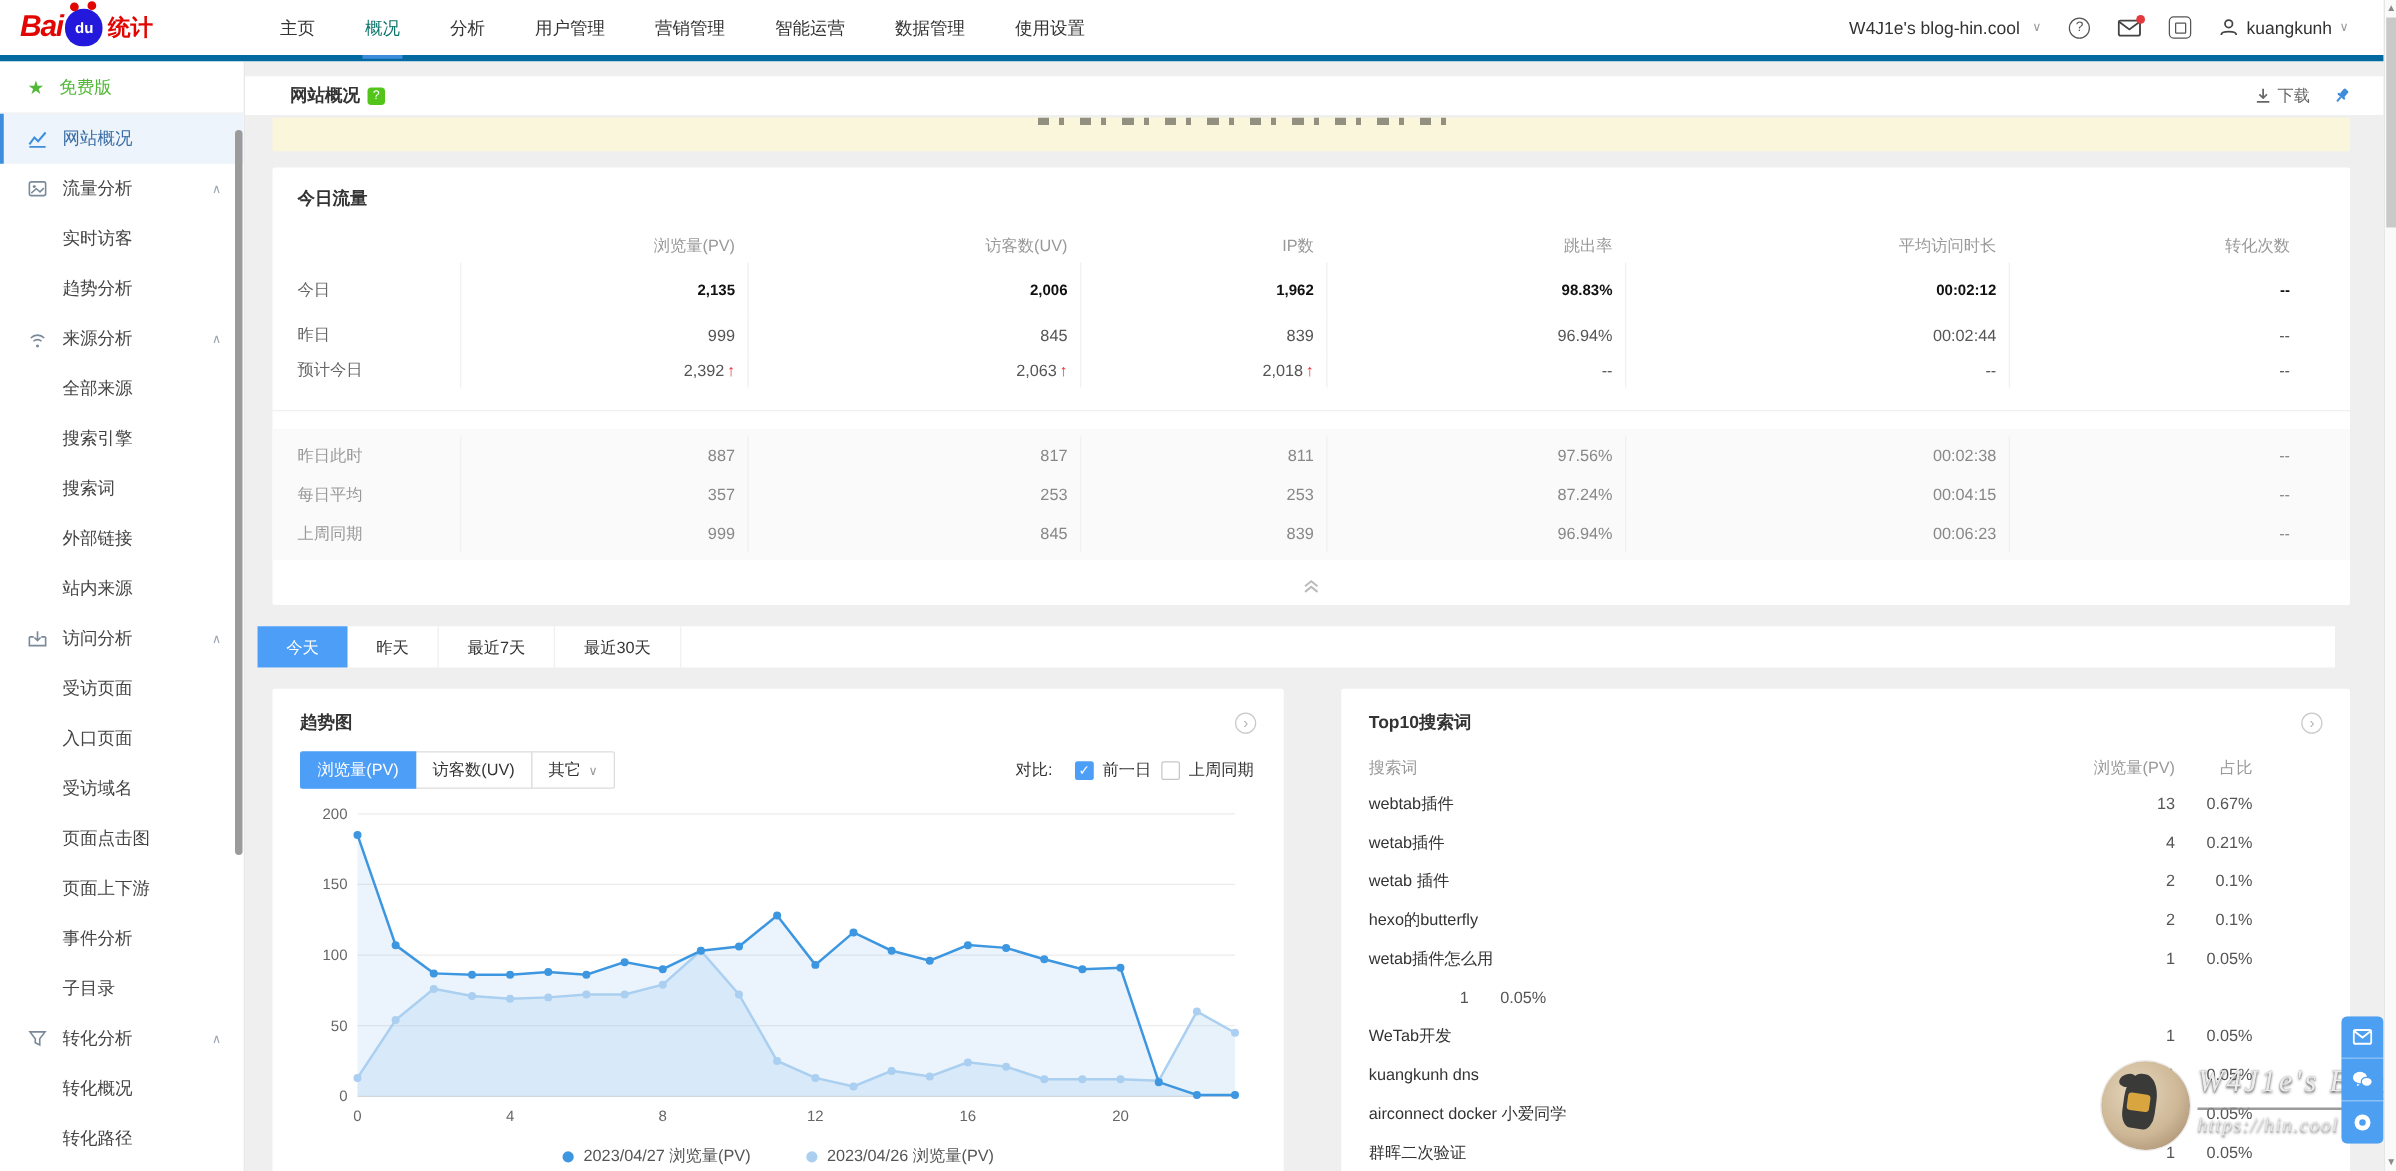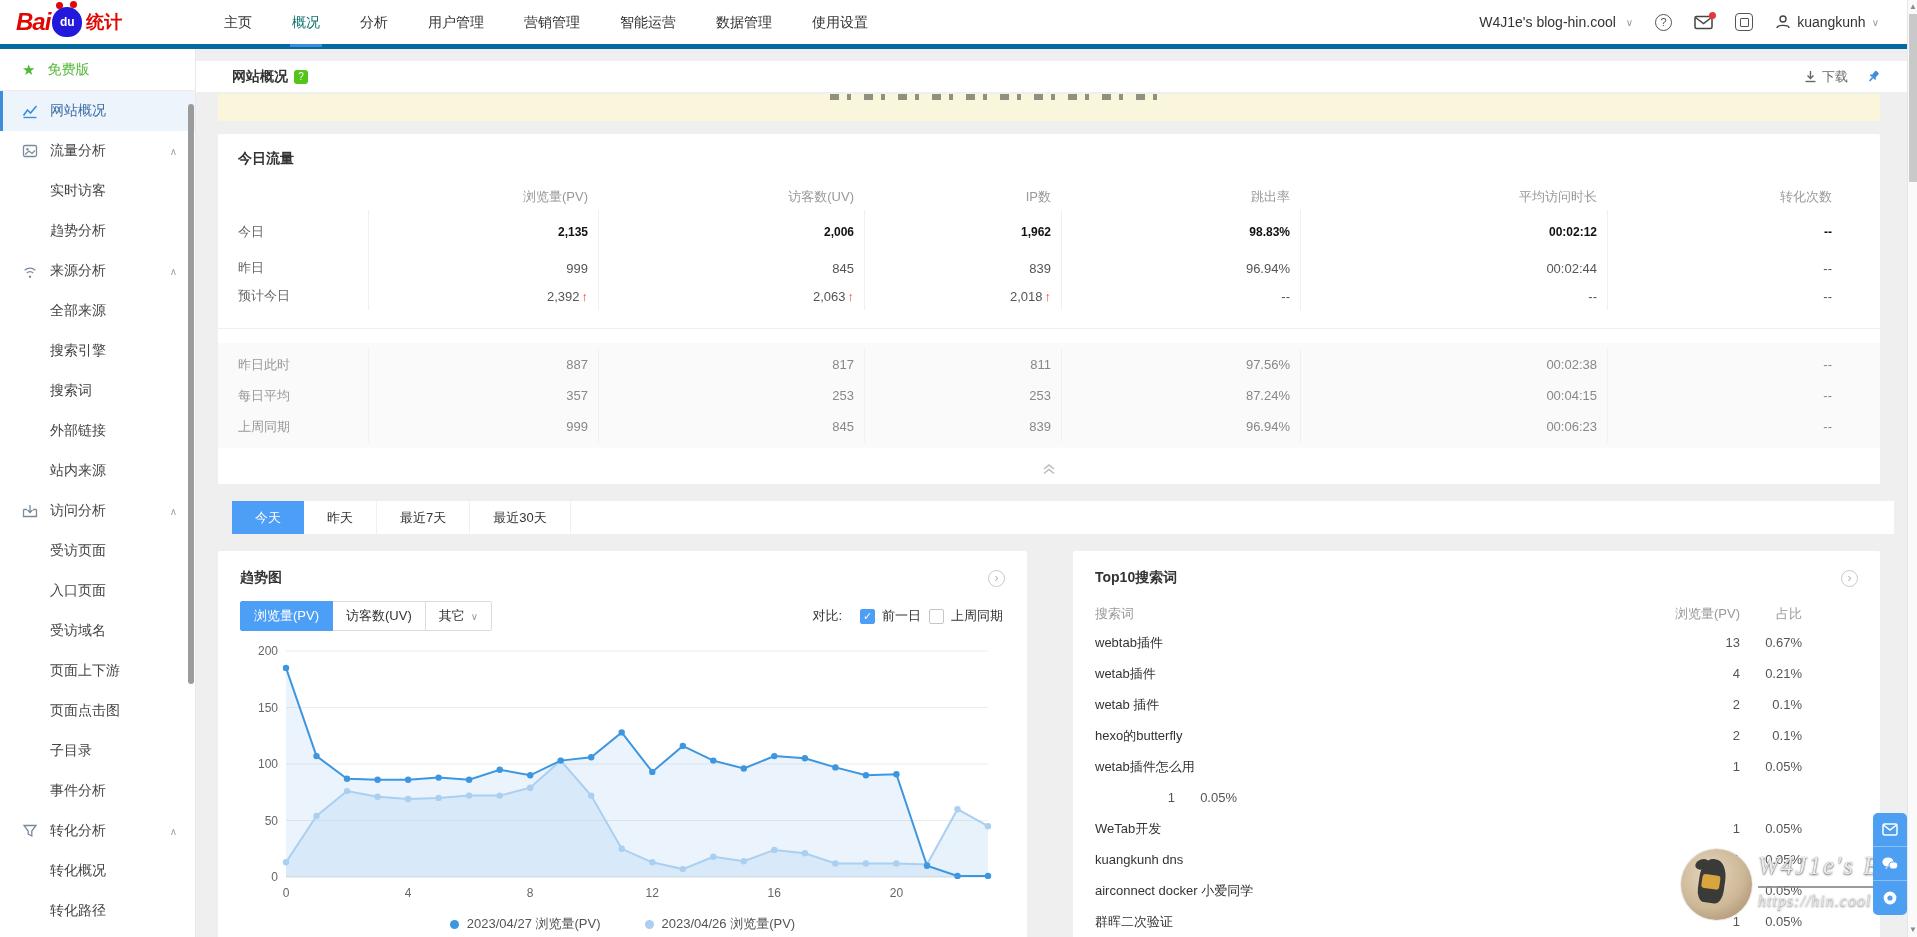--- a/index.html
+++ b/index.html
@@ -76,21 +76,21 @@
   .rows-block .t-row > div + div, .summary-block .t-row > div + div { border-left:1px solid #f0f0f0; height:100%; display:flex; align-items:center; justify-content:flex-end; }
   .big .t-val { font-size:12px; font-weight:bold; color:#111; }
   .up-arr { color:#e4393c; font-weight:bold; font-size:13px; margin-left:2px; }
   .divider { border-top:1px solid #f0f0f0; margin-top:18px; }
   .summary-block { background:#fafafa; margin-top:14px; padding:6px 0; }
   .summary-block .t-row { height:31px; }
   .summary-block .t-label { color:#999; }
   .summary-block .t-val { color:#888; }
   .collapse { position:absolute; left:50%; bottom:8px; transform:translateX(-50%); color:#bbb; cursor:pointer; line-height:8px; text-align:center; }
 
-  .tabsbar { position:absolute; left:36px; top:452px; width:1662px; height:33px; background:#fff; display:flex; }
+  .tabsbar { position:absolute; left:10px; top:452px; width:1662px; height:33px; background:#fff; display:flex; }
   .rtab { height:33px; line-height:33px; padding:0 23px; font-size:13px; color:#333; border-right:1px solid #f0f0f0; cursor:pointer; }
   .rtab.active { background:#4d9ef6; color:#fff; border-right:none; }
 
   .card-trend { left:22px; top:502px; width:809px; height:500px; padding:18px 22px 0 22px; }
   .card-top10 { left:877px; top:502px; width:807px; height:500px; padding:18px 0 0 22px; }
   .card-head { display:flex; align-items:center; }
   .more-ic { margin-left:auto; width:17px; height:17px; border-radius:50%; border:1px solid #c9c9c9; color:#b5b5b5; font-size:12px; display:flex; align-items:center; justify-content:center; cursor:pointer; }
   .card-top10 .more-ic { margin-right:22px; }
 
   .trend-controls { display:flex; align-items:center; margin-top:14px; }
@@ -222,24 +222,24 @@
               <path d="M1.5 6.5 V13.5 H14.5 V6.5" fill="none" stroke="currentColor" stroke-width="1.3"></path>
               <path d="M1.5 6.5 H5 M11 6.5 H14.5" stroke="currentColor" stroke-width="1.3"></path>
               <path d="M8 2 V9 M5.5 7 L8 9.5 L10.5 7" fill="none" stroke="currentColor" stroke-width="1.3"></path>
             </svg></span>
           <span>访问分析</span>
           <span class="grp-chev">∧</span>
         </div>
         <div class="side-child">受访页面</div>
         <div class="side-child">入口页面</div>
         <div class="side-child">受访域名</div>
+        <div class="side-child">页面点击图</div>
         <div class="side-child">页面上下游</div>
-        <div class="side-child">页面点击图</div>
+        <div class="side-child">事件分析</div>
         <div class="side-child">子目录</div>
-        <div class="side-child">事件分析</div>
         <div class="side-item">
           <span class="sic"><svg width="16" height="16" viewBox="0 0 16 16">
               <path d="M2 2.5 H14 L9.8 8 V13 L6.2 11.2 V8 Z" fill="none" stroke="currentColor" stroke-width="1.3"></path>
             </svg></span>
           <span>转化分析</span>
           <span class="grp-chev">∧</span>
         </div>
         <div class="side-child">转化概况</div>
         <div class="side-child">转化路径</div>
       </div>

